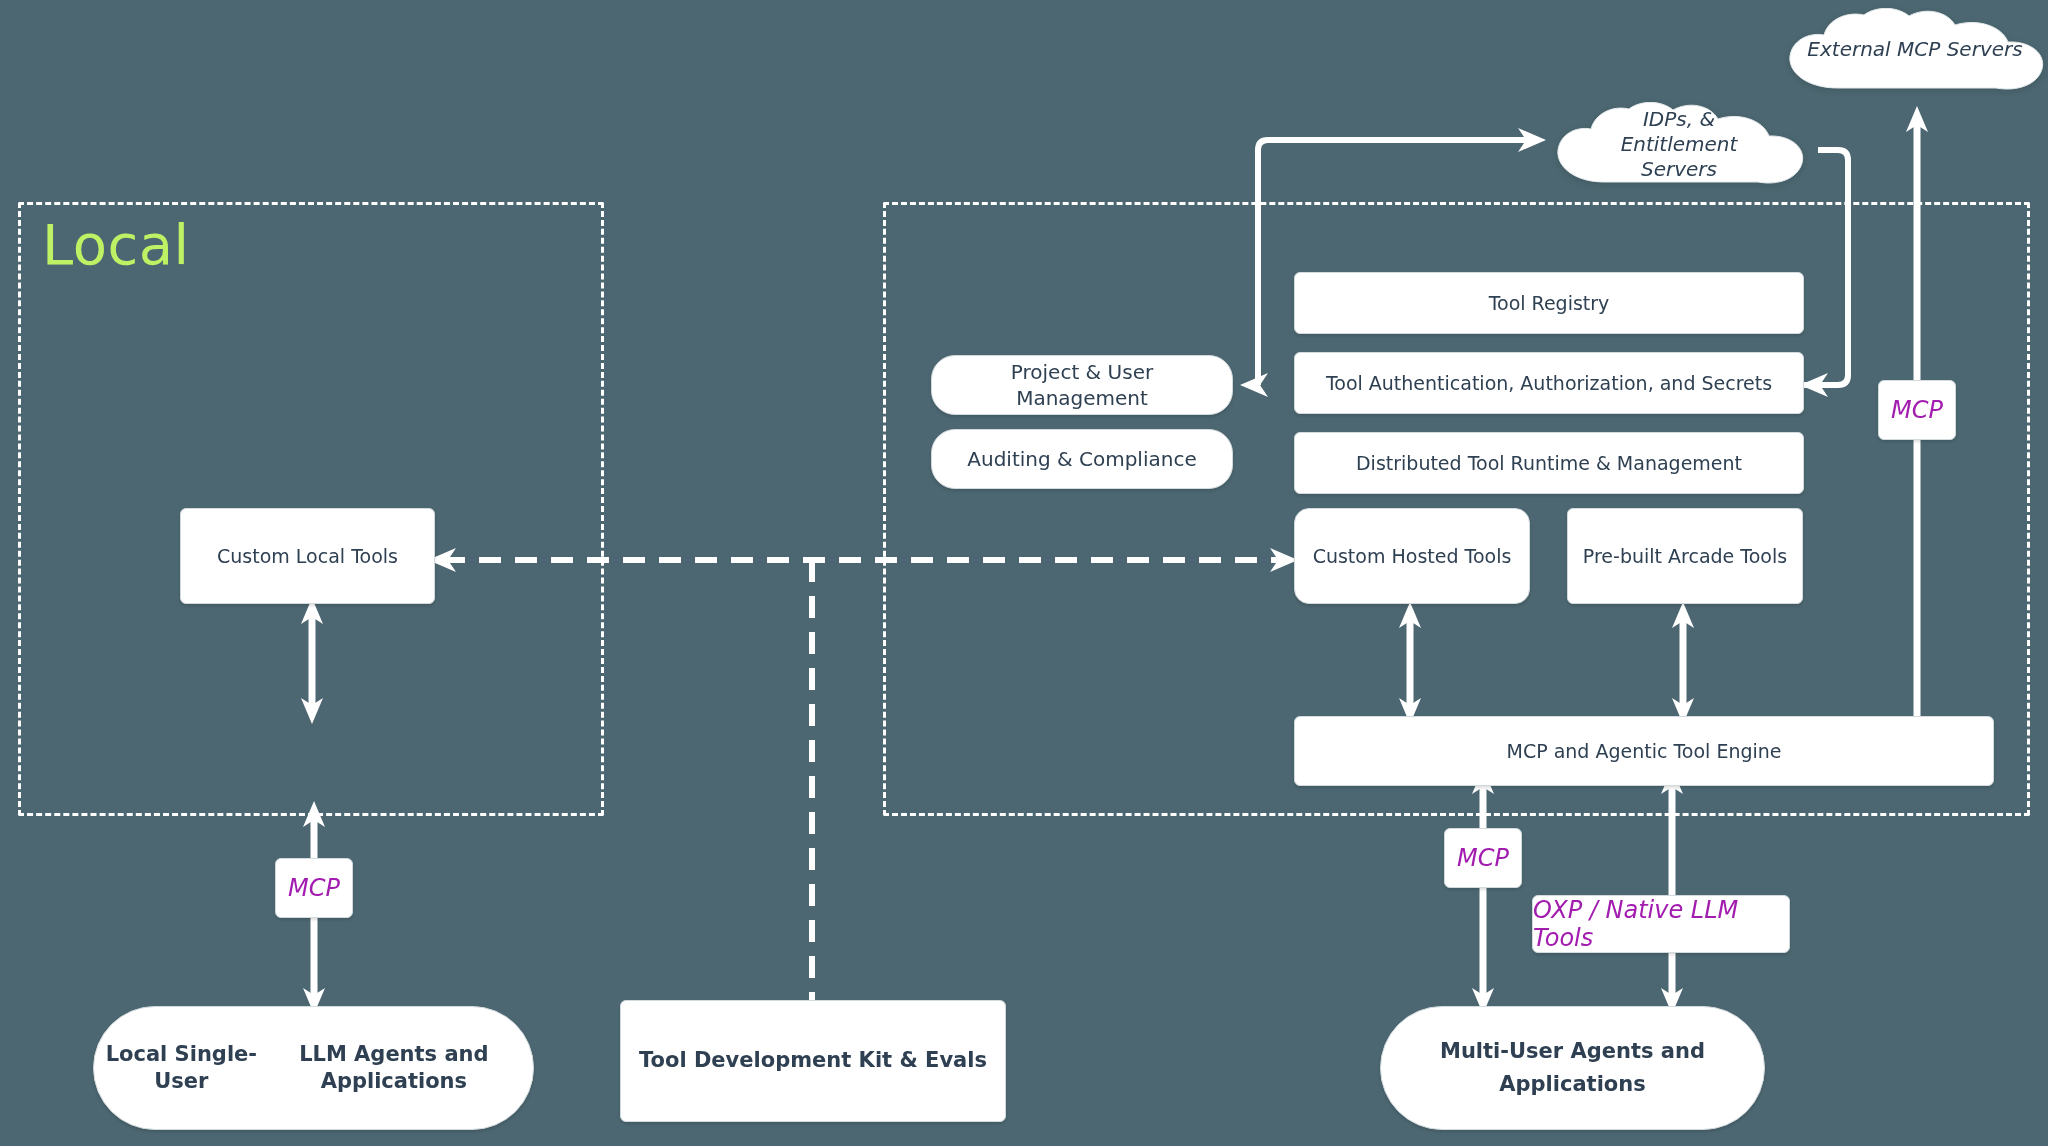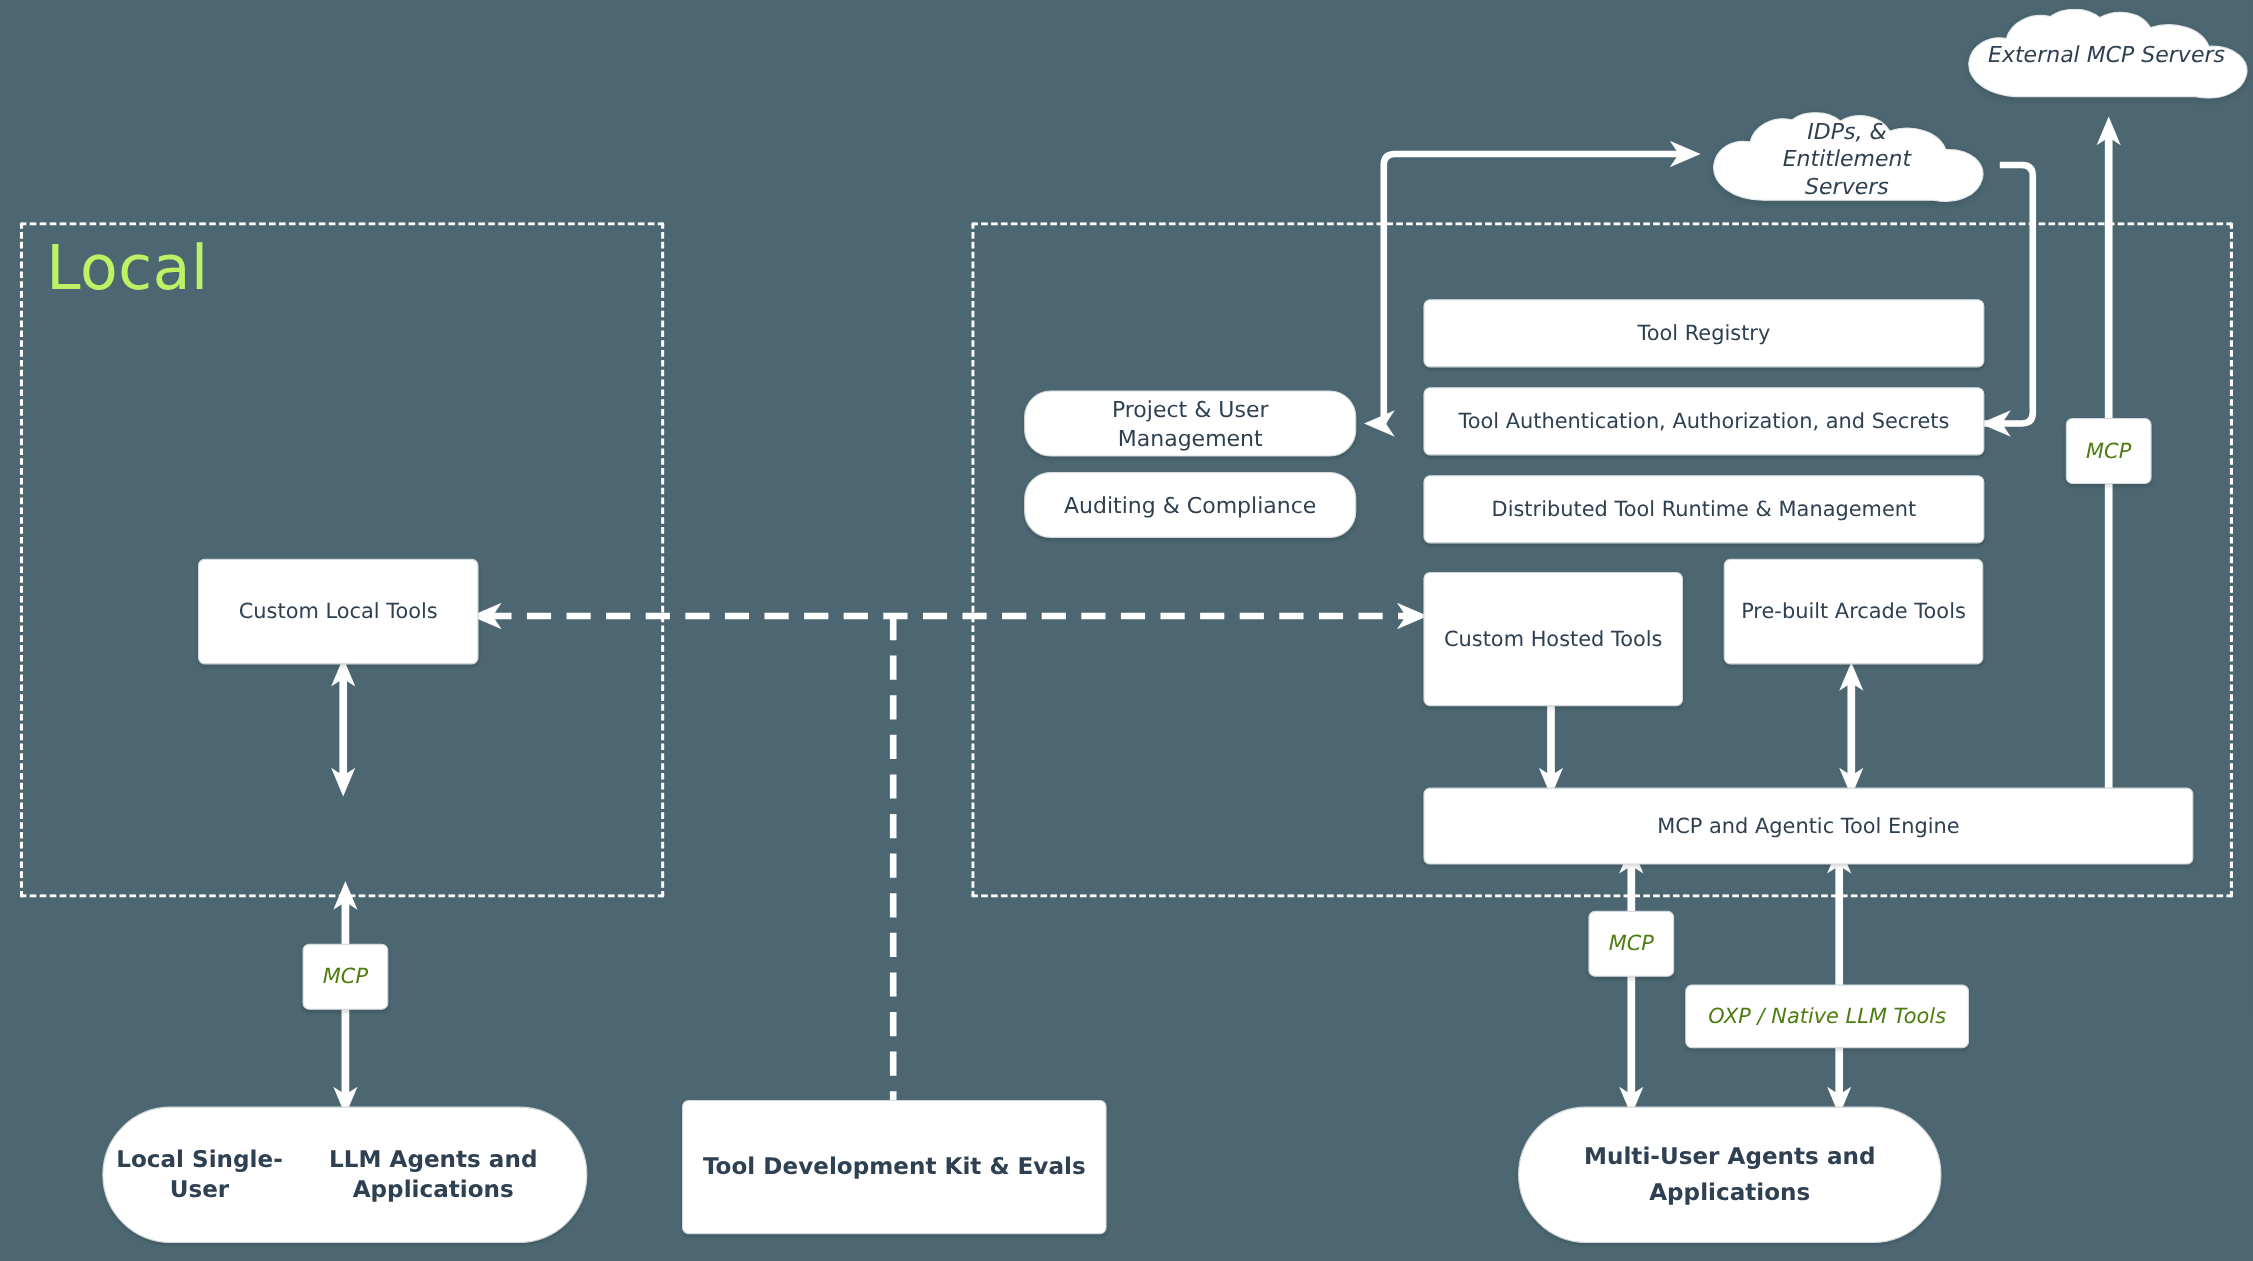--- a/index.html
+++ b/index.html
@@ -49,23 +49,23 @@
   .node.small{font-size:20px;border-radius:24px;}
   .node.bold{font-weight:700;font-size:21px;}
   .pill{border-radius:999px;}
   .label-chip{
     position:absolute;
     background:#ffffff;
     border:1px solid #d2dadd;
     border-radius:6px;
     box-sizing:border-box;
     display:flex;align-items:center;justify-content:center;
-    color:#4d7c0f;
+    color:#a21caf;
     font-style:italic;
-    font-size:19px;
+    font-size:24px;
     box-shadow:0 2px 3px rgba(0,0,0,0.13);
   }
 
   
   .cloud{position:absolute;}
   .cloud svg{display:block;filter:drop-shadow(0 2px 3px rgba(0,0,0,0.13));}
   .cloud .cloud-label{
     position:absolute;left:0;top:0;width:100%;height:100%;
     display:flex;align-items:center;justify-content:center;text-align:center;
     color:#2e4052;font-style:italic;font-size:20px;line-height:1.25;
@@ -150,21 +150,21 @@
 
   <div class="zone" style="left:883px;top:202px;width:1147px;height:614px;"></div>
 
   <div class="node small" style="left:931px;top:355px;width:302px;height:60px;">Project &amp; User Management</div>
   <div class="node small" style="left:931px;top:429px;width:302px;height:60px;">Auditing &amp; Compliance</div>
 
   <div class="node" style="left:1294px;top:272px;width:510px;height:62px;">Tool Registry</div>
   <div class="node" style="left:1294px;top:352px;width:510px;height:62px;">Tool Authentication, Authorization, and Secrets</div>
   <div class="node" style="left:1294px;top:432px;width:510px;height:62px;">Distributed Tool Runtime &amp; Management</div>
 
-  <div class="node" style="left:1294px;top:520px;width:236px;height:122px;">Custom Hosted Tools</div>
+  <div class="node" style="left:1294px;top:508px;width:236px;height:96px;border-radius:15px;">Custom Hosted Tools</div>
   <div class="node" style="left:1567px;top:508px;width:236px;height:96px;">Pre-built Arcade Tools</div>
 
   <div class="node" style="left:1294px;top:716px;width:700px;height:70px;">MCP and Agentic Tool Engine</div>
 
   <div class="label-chip" style="left:1878px;top:380px;width:78px;height:60px;">MCP</div>
 
   <div class="label-chip" style="left:1444px;top:828px;width:78px;height:60px;">MCP</div>
 
   <div class="label-chip" style="left:1532px;top:895px;width:258px;height:58px;">OXP / Native LLM Tools</div>
 

